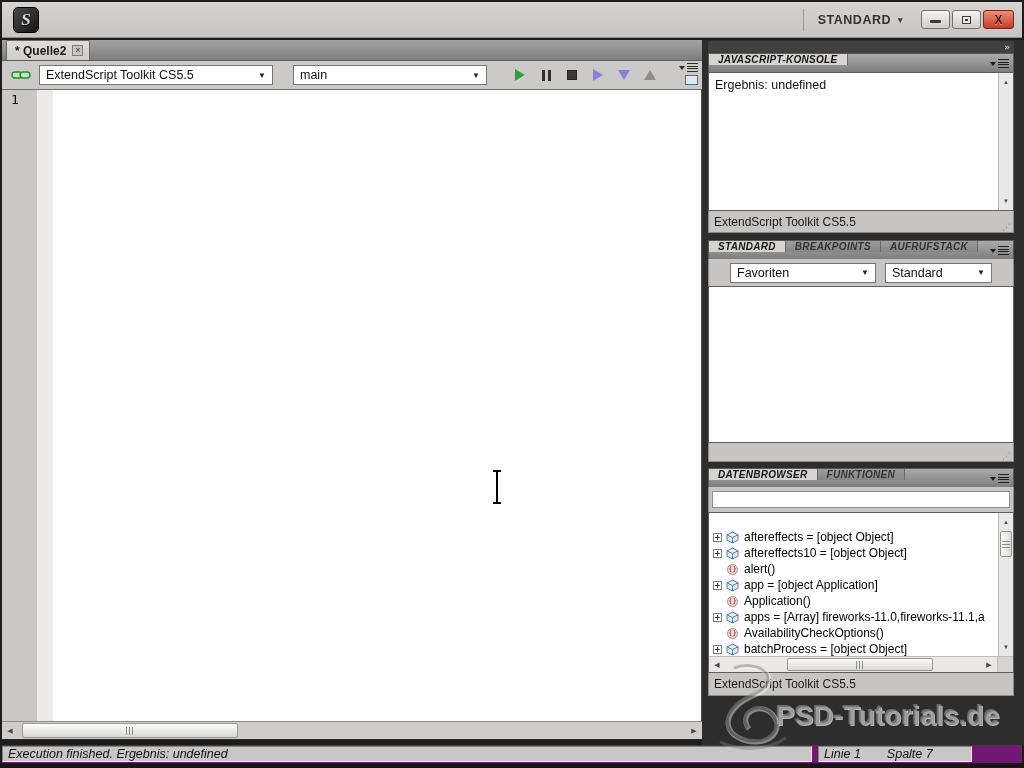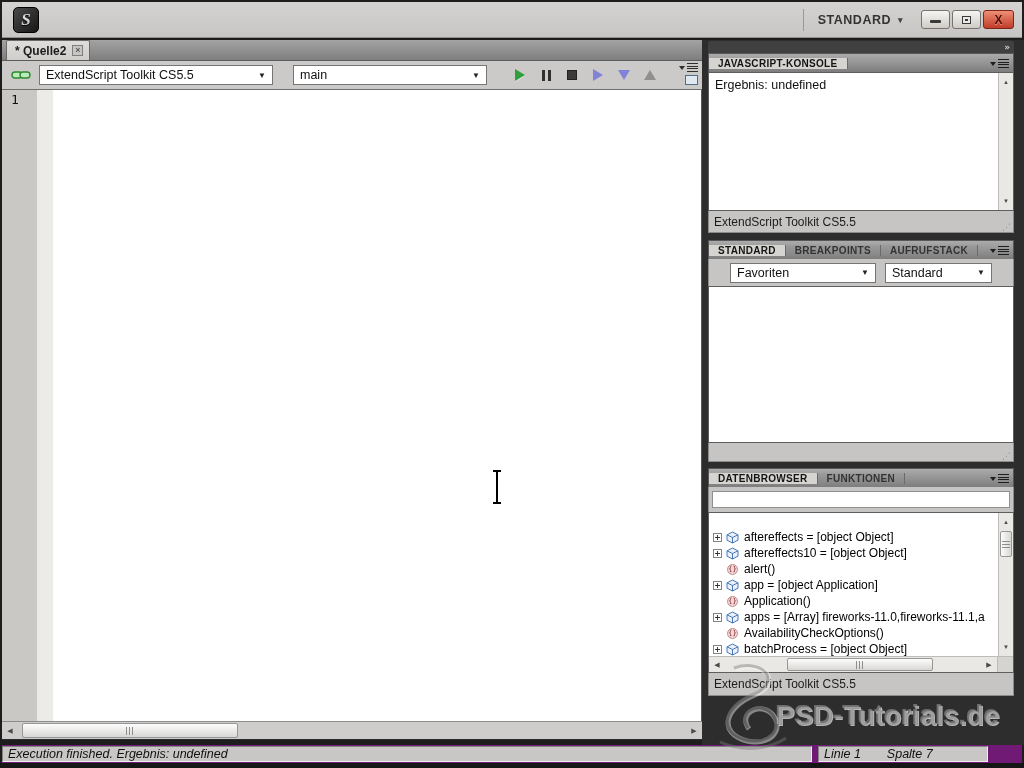--- a/index.html
+++ b/index.html
@@ -92,21 +92,21 @@
   .hgrip { width:9px; height:8px;
     background:repeating-linear-gradient(to right,#8d8d8d 0 1px,transparent 1px 3px); }
 
   
   .right-col { position:absolute; left:702px; top:40px; width:322px; height:705px;
     background:#2d2d2d; padding:0 10px 0 6px; }
   .collapse-bar { height:12px; background:#404040; border-radius:2px 2px 0 0; margin-top:1px;
     display:flex; align-items:center; justify-content:flex-end; padding-right:4px;
     color:#cfcfcf; font:bold 9px/9px "DejaVu Sans",sans-serif; cursor:default; }
   .ptab-bar { height:19px; background:linear-gradient(#ababab,#7d7d7d); border:1px solid #585858;
-    border-bottom:none; display:flex; align-items:center; position:relative; }
+    border-bottom:none; display:flex; align-items:flex-start; position:relative;font-style:italic; }
   .ptab { padding:0 9px; display:flex; align-items:center; font-size:10px; font-weight:bold;
     letter-spacing:0.3px; color:#333; border-right:1px solid #6a6a6a;
     background:linear-gradient(#9c9c9c,#868686); cursor:default; white-space:nowrap; }
   .ptab.active { background:#d5d4d1; color:#141414; }
   .ptab-bar .pmenu { position:absolute; right:4px; top:5px; }
   .ptab-bar .pmenu .tri{ border-top-color:#1e1e1e; } .ptab-bar .pmenu .lines{ background:repeating-linear-gradient(to bottom,#1e1e1e 0 1px,transparent 1px 2.6px); }
   .pcontent { position:relative; background:#fff; border:1px solid #5e5e5e; overflow:hidden; }
   .vscroll { position:absolute; right:0; top:0; bottom:0; width:15px; background:#e9e8e5;
     border-left:1px solid #bdbcb9; }
   .vscroll .up, .vscroll .down { position:absolute; left:0; width:100%; height:14px; display:flex;
@@ -153,21 +153,21 @@
   .db-corner { position:absolute; right:0; bottom:0; width:16px; height:16px; background:#d5d4d1;
     border-top:1px solid #bdbcb9; border-left:1px solid #bdbcb9; }
   .db-status { height:23px; }
 
   
   .statusbar { position:absolute; left:2px; right:2px; top:745px; height:18px; background:#701a75;font-style:italic; }
   .sfield { position:absolute; top:1px; height:16px; background:#c8c7c5;
     border:1px solid; border-color:#838383 #eeeeee #eeeeee #838383;
     font-size:12.5px; color:#111; display:flex; align-items:center; padding:0 5px; }
   .sfield.main { left:0; width:810px; }
-  .sfield.pos { left:816px; width:170px; gap:26px; }
+  .sfield.pos { left:816px; width:154px; gap:26px; }
   .bottom-strip { position:absolute; left:0; right:0; top:763px; height:5px; background:#161616; }
 
   
   .watermark { position:absolute; left:692px; top:652px; width:325px; height:100px; z-index:60;
     pointer-events:none; }
   .wm-text { position:absolute; left:84px; top:48px; font-weight:bold; font-size:28px;
     letter-spacing:0px; color:rgba(125,125,125,0.55);
     text-shadow:1px 1px 0 rgba(255,255,255,0.65), -1px -1px 0 rgba(255,255,255,0.3); }
   .wm-swirl { position:absolute; left:10px; top:8px; opacity:0.55; }
 </style>

